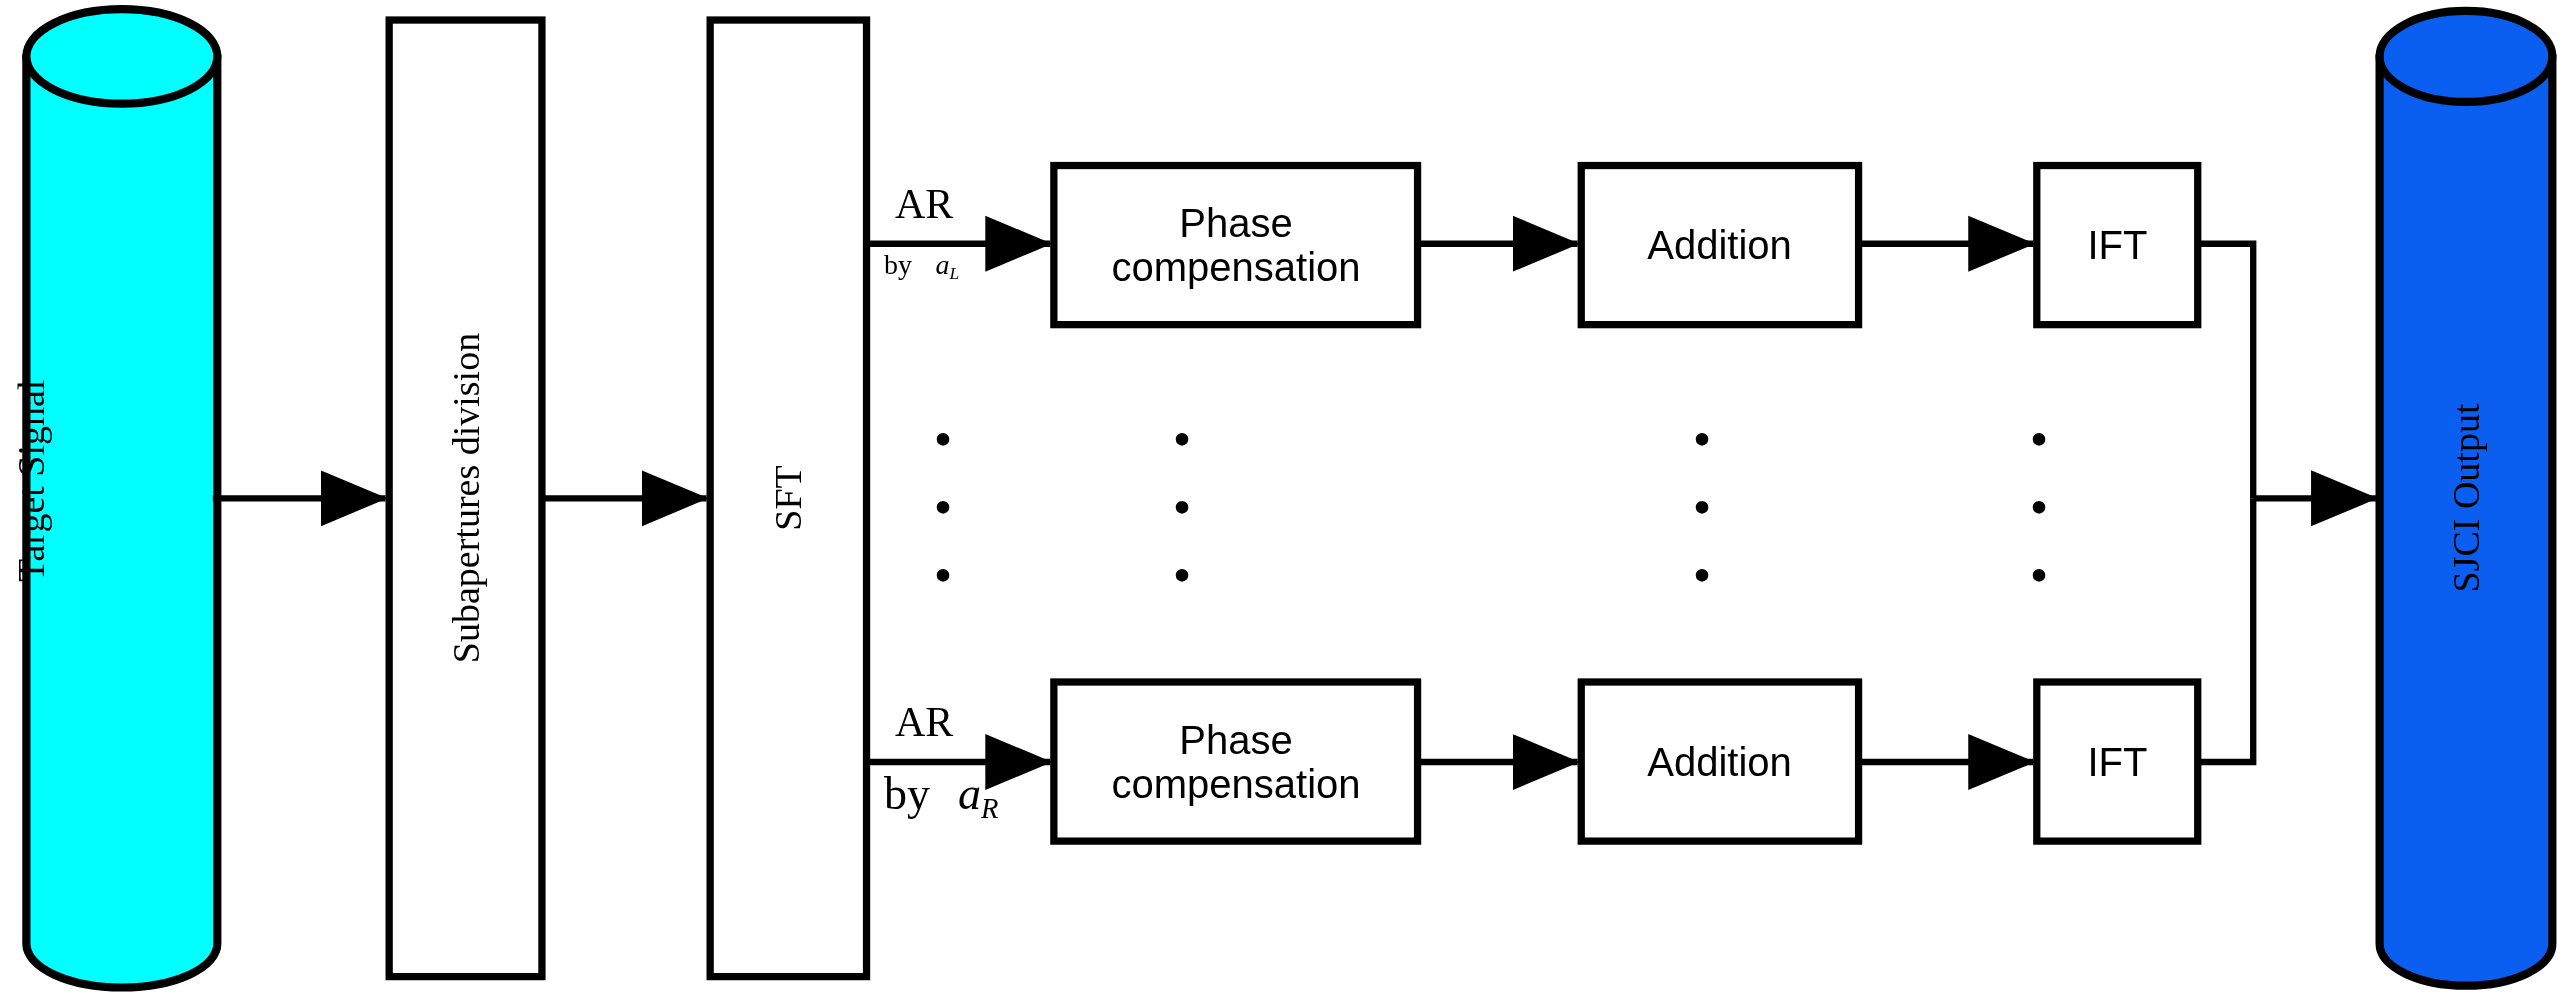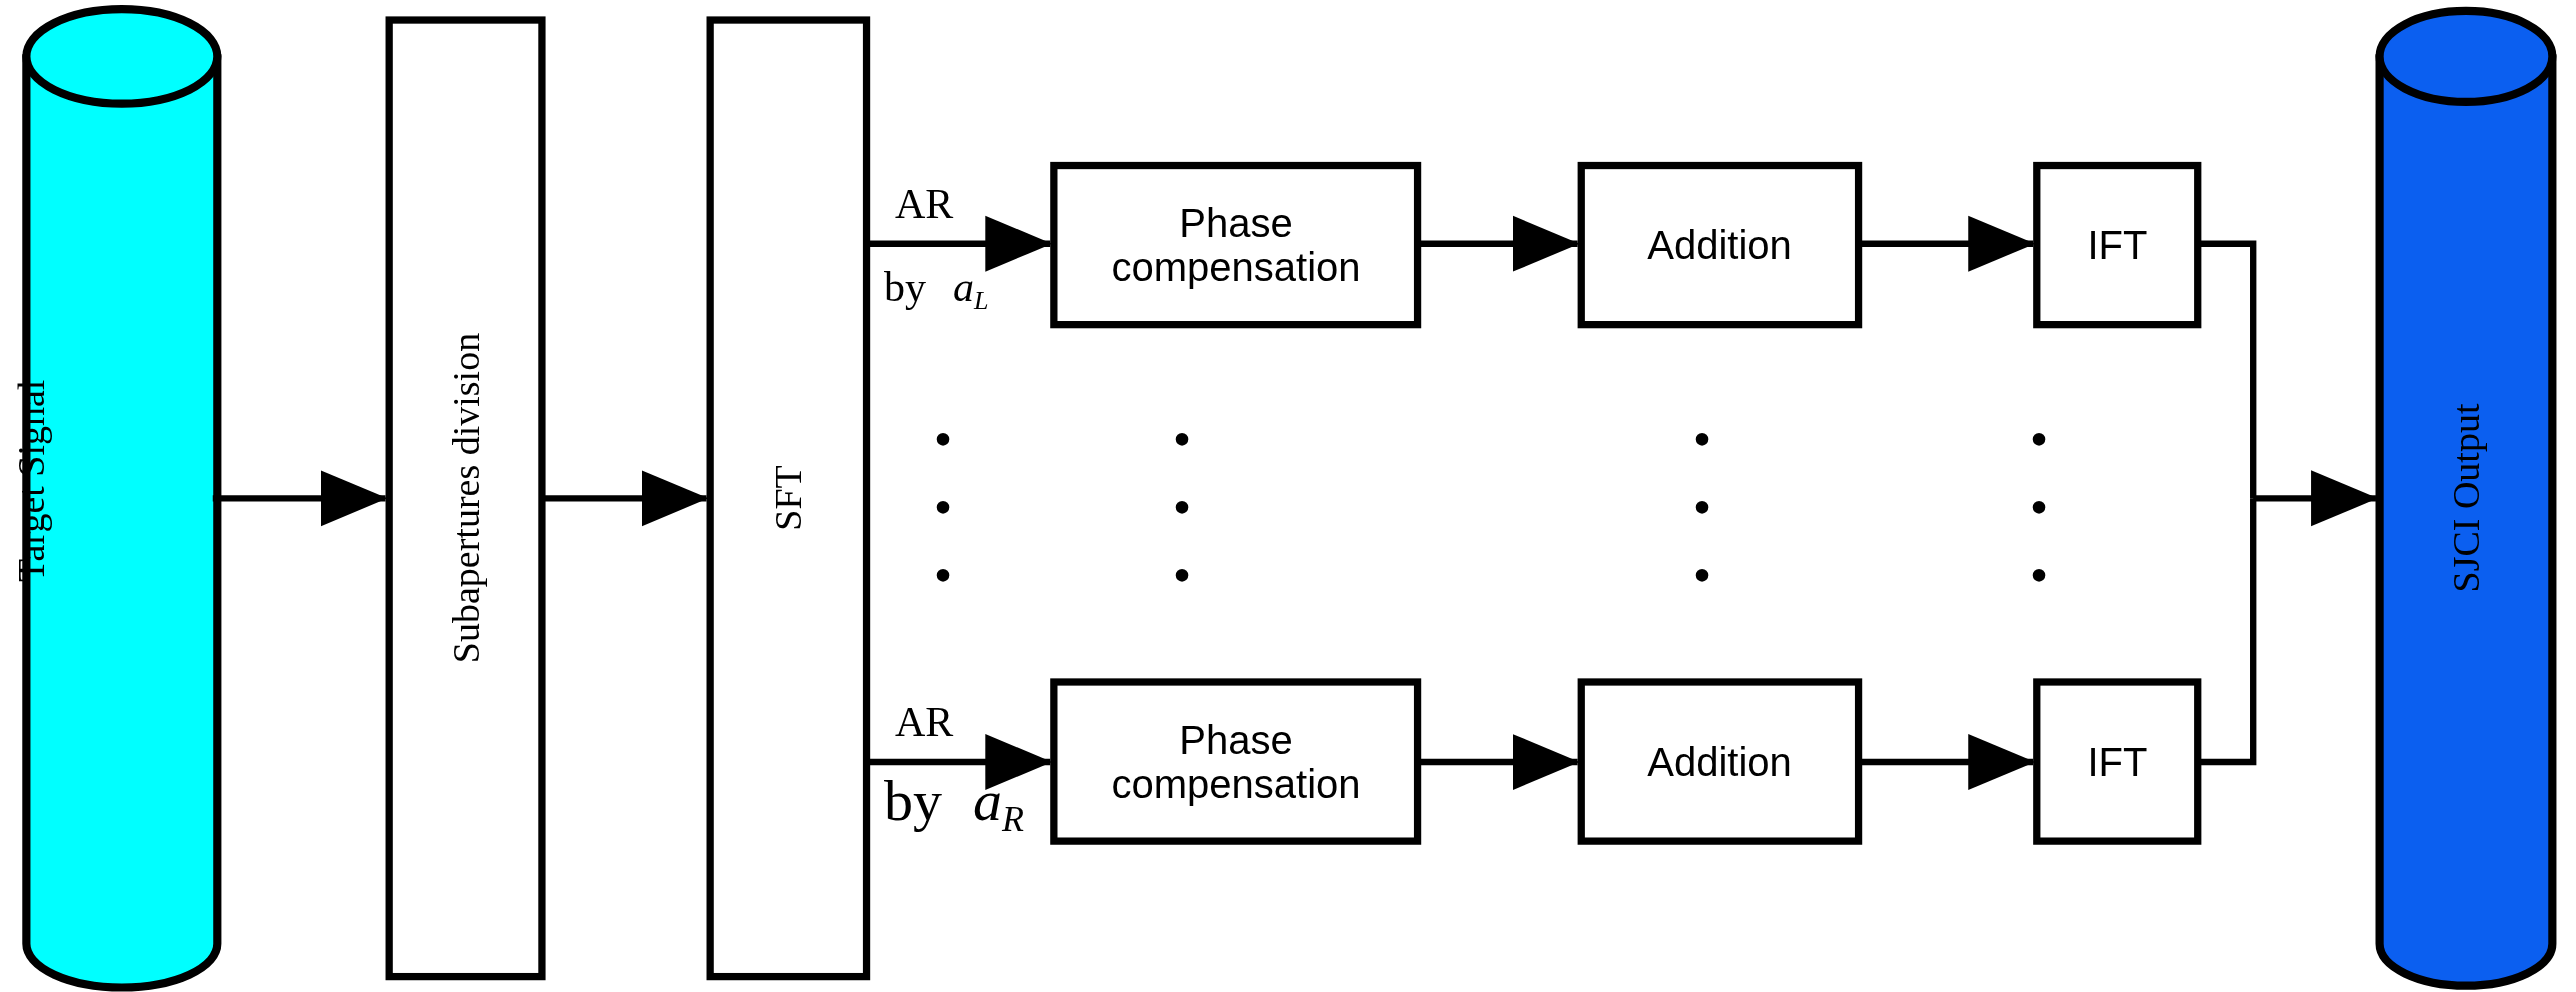--- a/index.html
+++ b/index.html
@@ -141,29 +141,29 @@
     <span>IFT</span>
   </div>
 
   <div class="boxlabel" style="left:2037px; top:682px; width:161px; height:159px; font-size:40px;">
     <span>IFT</span>
   </div>
 
   <div class="arlabel" style="left:895px; top:180px; font-size:42px;">
     <span>AR</span>
   </div>
-  <div class="arlabel" style="left:884px; top:249px; font-size:42px;margin-top:14px;">
+  <div class="arlabel" style="left:884px; top:249px; font-size:28px;">
     <span>by</span>
     <span class="ital" style="margin-left:16.4px;">a</span><sub>L</sub>
   </div>
 
   <div class="arlabel" style="left:895px; top:698px; font-size:42px;">
     <span>AR</span>
   </div>
-  <div class="arlabel" style="left:884px; top:767px; font-size:58px;">
+  <div class="arlabel" style="left:884px; top:767px; font-size:46px;">
     <span>by</span>
     <span class="ital" style="margin-left:16.4px;">a</span><sub>R</sub>
   </div>
 
   <div id="ellipsis-layer">
       <div class="htext" style="left: 925px; top: 411px; width: 36px; font-size: 53px; color: rgb(0, 0, 0);">•</div>
       <div class="htext" style="left: 925px; top: 479px; width: 36px; font-size: 53px; color: rgb(0, 0, 0);">•</div>
       <div class="htext" style="left: 925px; top: 547px; width: 36px; font-size: 53px; color: rgb(0, 0, 0);">•</div>
       <div class="htext" style="left: 1164px; top: 411px; width: 36px; font-size: 53px; color: rgb(0, 0, 0);">•</div>
       <div class="htext" style="left: 1164px; top: 479px; width: 36px; font-size: 53px; color: rgb(0, 0, 0);">•</div>

